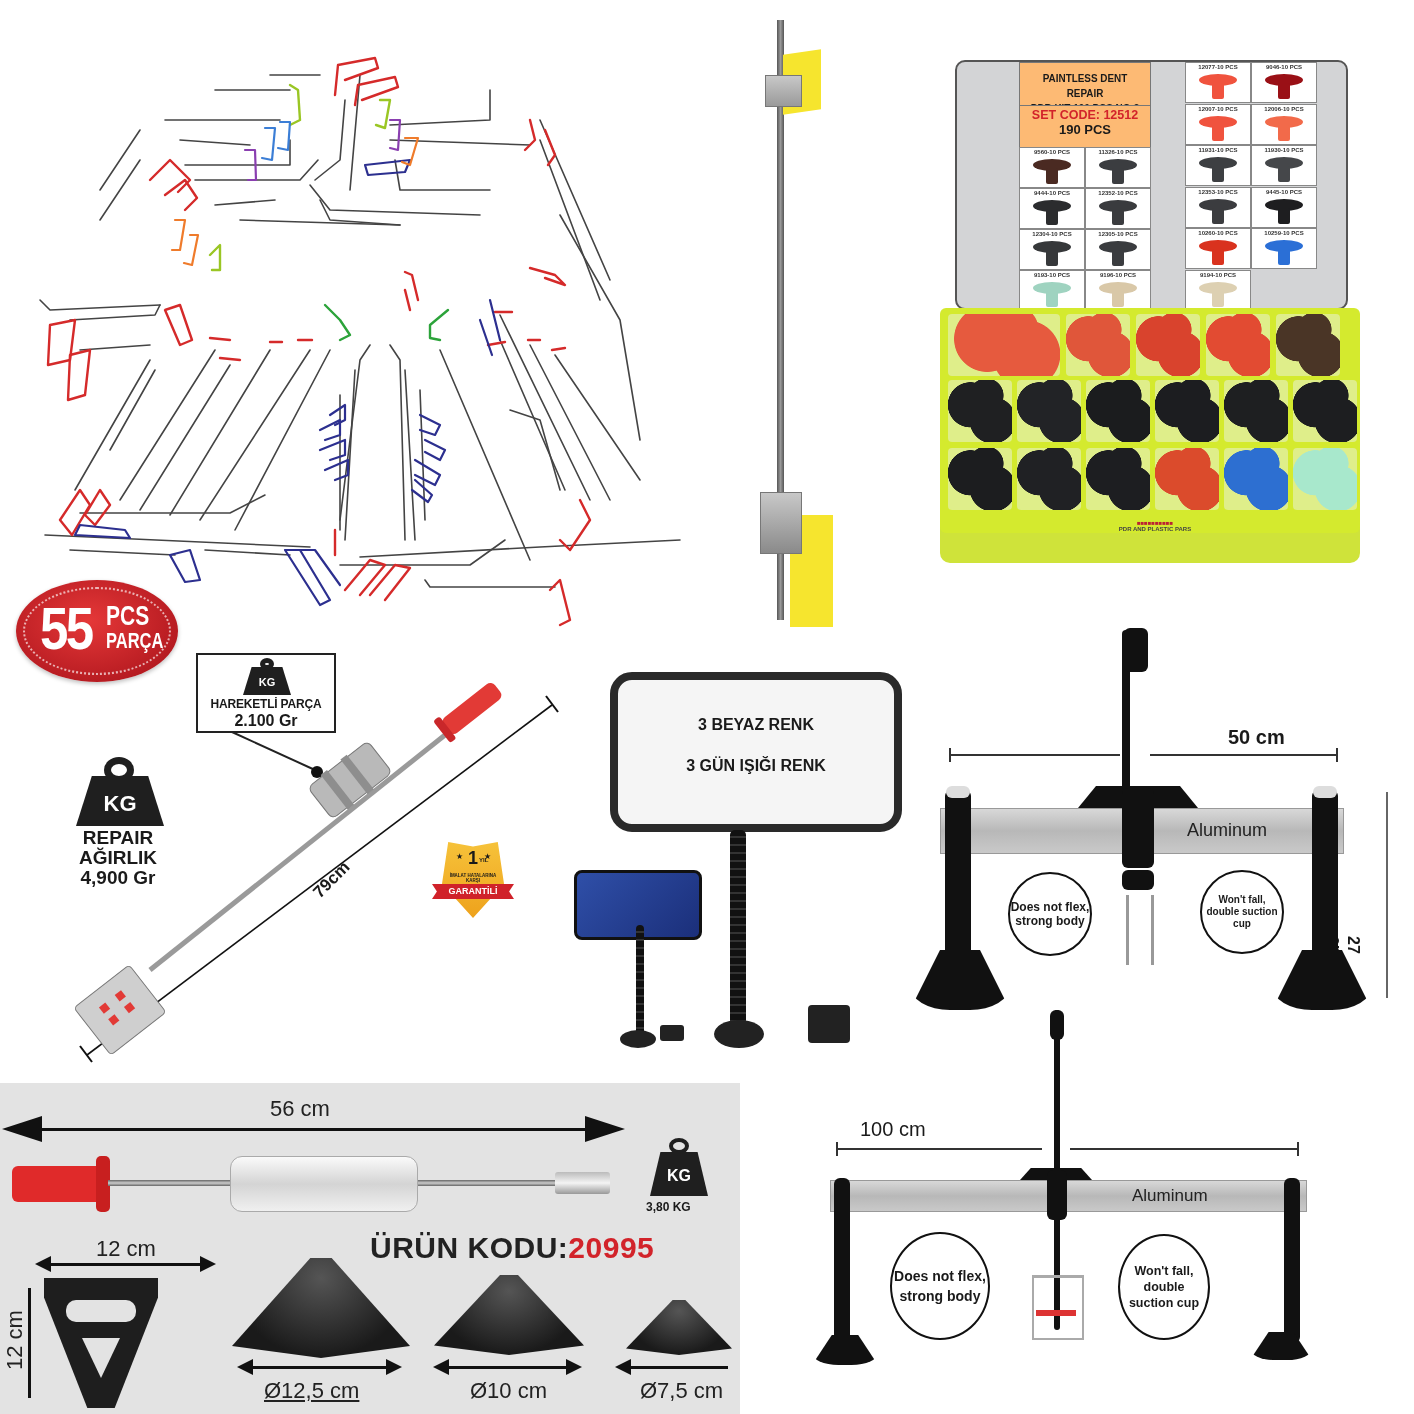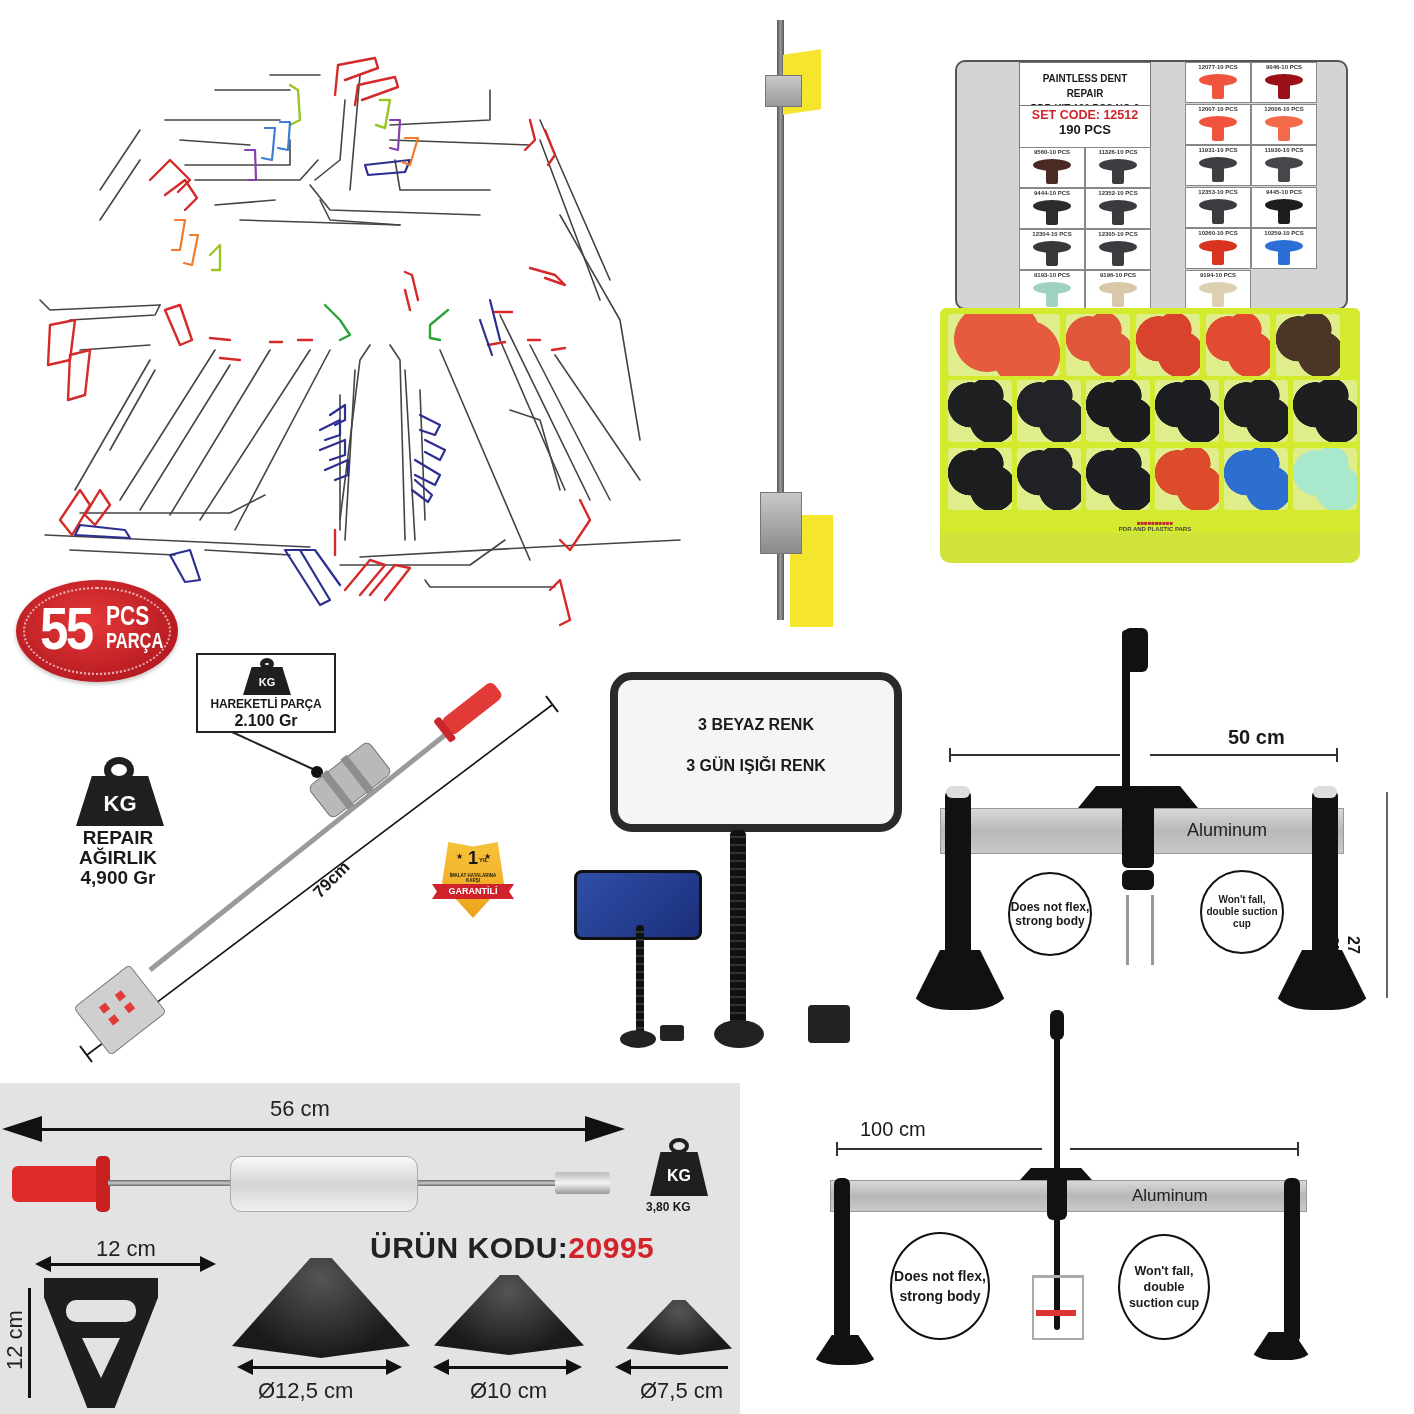--- a/index.html
+++ b/index.html
@@ -12,21 +12,21 @@
   .badge55 .ring{position:absolute;inset:7px;border-radius:50%;border:2px dotted rgba(255,255,255,.65);}
   .badge55 .num{position:absolute;left:24px;top:14px;font-size:60px;font-weight:bold;color:#fff;letter-spacing:-3px;font-family:"Liberation Sans Narrow","Liberation Sans",sans-serif;transform:scaleX(.85);transform-origin:left;}
   .badge55 .pcs{position:absolute;left:90px;top:22px;font-size:28px;font-weight:bold;color:#fff;transform:scaleX(.75);transform-origin:left;line-height:1;}
   .badge55 .parca{position:absolute;left:90px;top:50px;font-size:22px;font-weight:bold;color:#fff;transform:scaleX(.75);transform-origin:left;line-height:1;}
 
   
   #puller-bar{left:755px;top:20px;width:100px;height:620px;}
 
   
   #kit{left:955px;top:60px;width:393px;height:250px;background:#d3d4d6;border:2px solid #555;border-radius:10px;box-sizing:border-box;overflow:hidden;}
-  .kit-card{position:absolute;background:#ffffff;border:1px solid #777;box-sizing:border-box;}
+  .kit-card{position:absolute;background:#fdba74;border:1px solid #777;box-sizing:border-box;}
   .kit-title{font-family:"Liberation Sans Narrow","Liberation Sans",sans-serif;font-weight:bold;font-size:11px;text-align:center;line-height:15px;padding-top:8px;transform:scaleX(.9);}
   .kit-code{color:#d2232a;font-weight:bold;font-size:12.5px;text-align:center;margin-top:2px;}
   .kit-pcs{font-weight:bold;font-size:13px;text-align:center;}
   .kit-cell{position:absolute;width:66px;height:41px;background:#fff;border:1px solid #888;box-sizing:border-box;}
   .kit-cell .lbl{font-size:6px;font-weight:bold;color:#333;text-align:center;line-height:8px;white-space:nowrap;}
   .kit-cell .tab{position:absolute;left:50%;transform:translateX(-50%);}
   #tray{left:940px;top:308px;width:420px;height:262px;}
   .tray-body{position:absolute;left:0;top:0;width:420px;height:225px;background:#d4ea2e;border-radius:6px;}
   .compart{position:absolute;width:64px;height:62px;border-radius:4px;overflow:hidden;}
   .tray-foot{position:absolute;left:0;top:205px;width:420px;height:50px;background:#cfe33a;border-radius:0 0 10px 10px;}
@@ -507,15 +507,15 @@
 
 <div class="abs arrowline" style="left:250px;top:1366px;width:140px;"></div>
 <div class="abs small-ah-l" style="left:237px;top:1359px;"></div>
 <div class="abs small-ah-r" style="left:386px;top:1359px;"></div>
 <div class="abs arrowline" style="left:446px;top:1366px;width:124px;"></div>
 <div class="abs small-ah-l" style="left:433px;top:1359px;"></div>
 <div class="abs small-ah-r" style="left:566px;top:1359px;"></div>
 <div class="abs arrowline" style="left:628px;top:1366px;width:100px;"></div>
 <div class="abs small-ah-l" style="left:615px;top:1359px;"></div>
 
-<div class="abs p-dim" style="left:258px;top:1378px;">Ø12,5 cm</div>
+<div class="abs p-dim" style="left:264px;top:1378px;text-decoration:underline;">Ø12,5 cm</div>
 <div class="abs p-dim" style="left:470px;top:1378px;">Ø10 cm</div>
 <div class="abs p-dim" style="left:640px;top:1378px;">Ø7,5 cm</div>
 
 </body></html>

